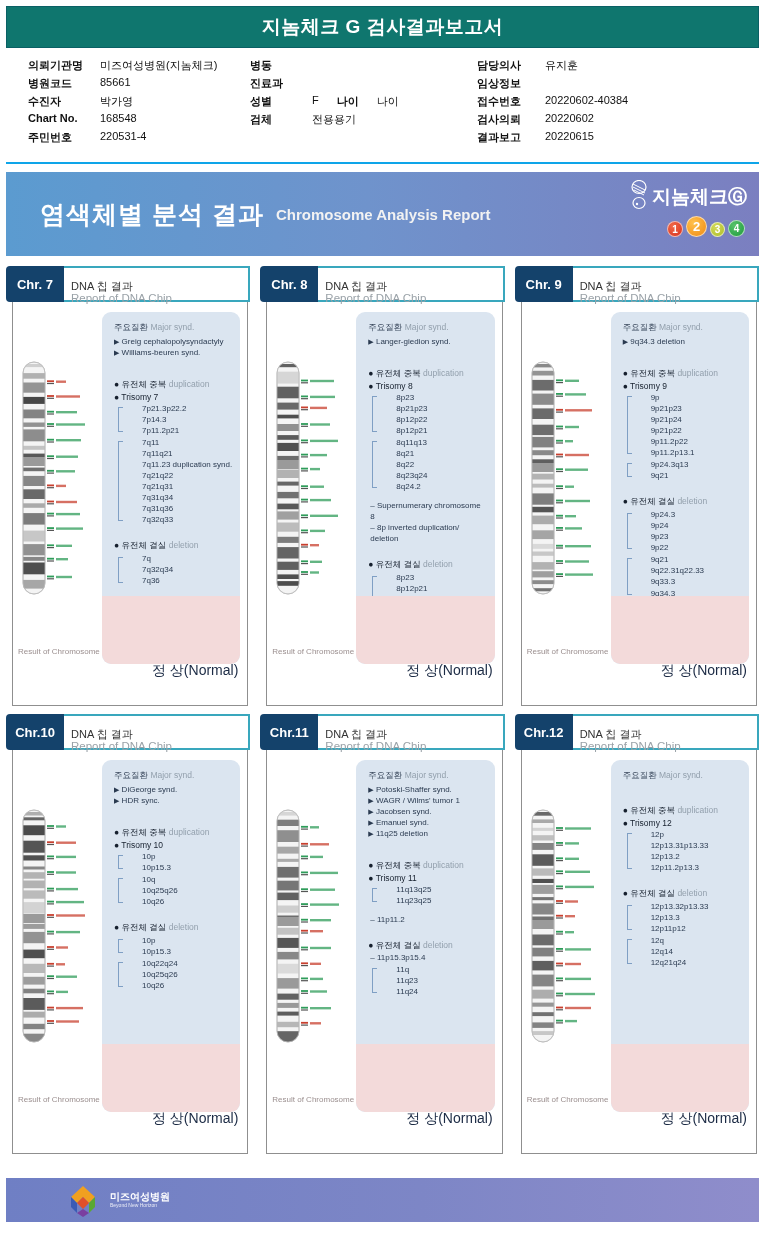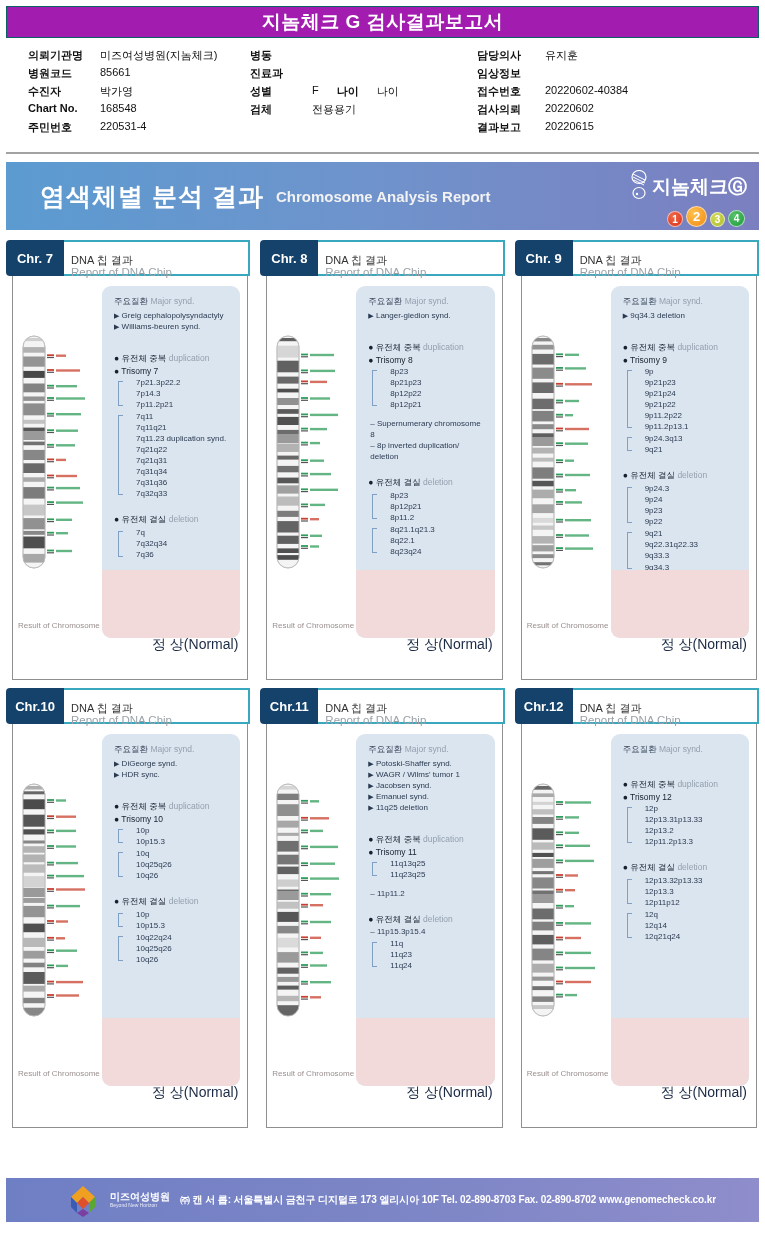--- a/index.html
+++ b/index.html
@@ -6,48 +6,48 @@
   body {
     width:765px; height:1240px;
     background:#ffffff;
     font-family:"Liberation Sans", sans-serif;
     overflow:hidden;
     position:relative;
   }
   
   .title-bar {
     margin:6px 6px 0 6px;
-    height:32px;
-    background:#a21caf;
+    height:42px;
+    background:#0f766e;
     border:1px solid #0a6065;
     display:flex; align-items:center; justify-content:center;
   }
   .title-bar .title {
     color:#ffffff; font-size:19px; font-weight:bold; letter-spacing:.5px;
   }
   .patient-block {
     margin:0 6px; padding:10px 22px 20px 22px;
-    background:#fff; border-bottom:2px solid #a3a3a3;
+    background:#fff; border-bottom:2px solid #0ea5e9;
     height:116px;
   }
   .pinfo-grid {
     display:grid;
     grid-template-columns: 72px 150px 62px 165px 68px auto;
     row-gap:3px; font-size:11px; color:#111;
   }
   .pinfo-grid .lbl { font-weight:bold; }
   .pinfo-grid .val { font-weight:normal; }
   .sub-inline { display:flex; gap:18px; }
   .sub-inline b { font-weight:bold; }
 
   
   .banner {
     position:relative;
     margin:8px 6px 0 6px;
-    height:68px;
+    height:84px;
     background:linear-gradient(90deg,#5b9bd0 0%, #6f93cc 48%, #7b7fc0 100%);
     display:flex; align-items:center;
   }
   .banner .kr { color:#fff; font-size:25px; font-weight:bold; margin-left:34px; letter-spacing:1px; }
   .banner .en { color:#f2f2f2; font-size:15px; font-weight:bold; margin-left:12px; }
   .logo-wrap {
     position:absolute; right:12px; top:8px;
     display:flex; align-items:flex-end; gap:2px;
   }
   .logo-txt { color:#fff; font-size:19px; font-weight:bold; }
@@ -109,21 +109,21 @@
   .normal-txt {
     position:absolute; right:12px; bottom:26px;
     font-size:14px; color:#1b2a44;
   }
   .sec-title { font-size:8.5px; color:#3c4a5e; margin-bottom:2px; }
   .sec-title .gray { color:#93a0ad; }
   .tri { font-size:7px; }
   .item { font-size:8px; color:#2a3a50; line-height:1.38; }
   .bullet { font-size:8.5px; color:#16202e; margin-top:1px; }
   .bullet .gray { color:#93a0ad; font-weight:normal; }
-  .grp { position:relative; padding-left:18px; margin:1px 0 0 4px; }
+  .grp { position:relative; padding-left:24px; margin:1px 0 0 4px; }
   .grp::before {
     content:""; position:absolute; left:0; top:4px; bottom:4px; width:4px;
     border:1px solid #7f9fc4; border-right:none;
   }
   .dash { padding-left:2px; }
   .spacer8 { height:8px; } .spacer14 { height:14px; } .spacer20 { height:20px; }
 
   
   .ideo { position:absolute; left:14px; top:92px; }
 
@@ -412,20 +412,27 @@
       <div class="sec-title">주요질환 <span class="gray">Major synd.</span></div>
       <div class="item"><span class="tri">▶</span> Langer-giedion synd.</div>
       <div class="spacer20"></div>
       <div class="bullet">● 유전체 중복 <span class="gray">duplication</span></div>
       <div class="bullet">● Trisomy 8</div>
       <div class="grp">
           <div class="item">8p23</div>
           <div class="item">8p21p23</div>
           <div class="item">8p12p22</div>
           <div class="item">8p12p21</div>
+        </div>
+        <div class="grp">
+          <div class="item">8q11q13</div>
+          <div class="item">8q21</div>
+          <div class="item">8q22</div>
+          <div class="item">8q23q24</div>
+          <div class="item">8q24.2</div>
         </div>
         <div class="spacer8"></div>
         <div class="item dash">– Supernumerary chromosome 8</div>
         <div class="item dash">– 8p inverted duplication/ deletion</div>
       <div class="spacer14"></div>
       <div class="bullet">● 유전체 결실 <span class="gray">deletion</span></div>
       <div class="grp">
           <div class="item">8p23</div>
           <div class="item">8p12p21</div>
           <div class="item">8p11.2</div>
@@ -904,14 +911,13 @@
     <polygon points="17,3 29,14 23,20 17,14 11,20 5,14" fill="#f0a020"></polygon>
     <polygon points="5,14 11,20 11,30 5,24" fill="#3b5bb5"></polygon>
     <polygon points="29,14 23,20 23,30 29,24" fill="#5aa832"></polygon>
     <polygon points="11,20 17,14 23,20 17,26" fill="#e0502a"></polygon>
     <polygon points="11,30 17,26 23,30 17,34" fill="#7a3fa0"></polygon>
   </svg>
   <div class="foot-brand">
     <span>미즈여성병원</span>
     <small>Beyond New Horizon</small>
   </div>
-  <div class="foot-addr">㈜ 캔 서 롭: 서울특별시 금천구 디지털로 173 엘리시아 10F Tel. 02-890-8703 Fax. 02-890-8702 www.genomecheck.co.kr</div>
 </div>
 
 </body></html>

